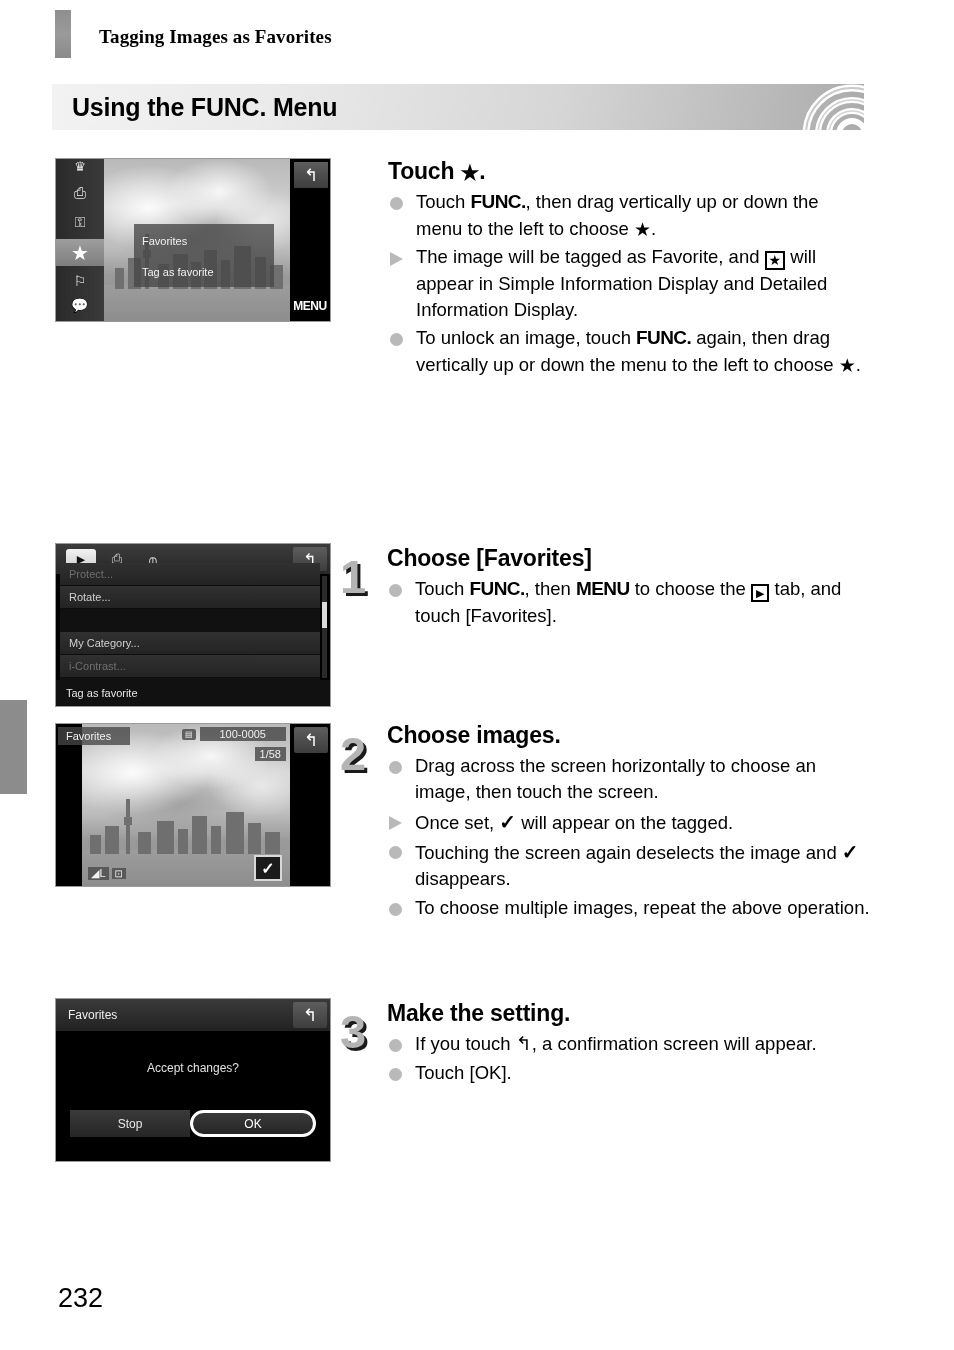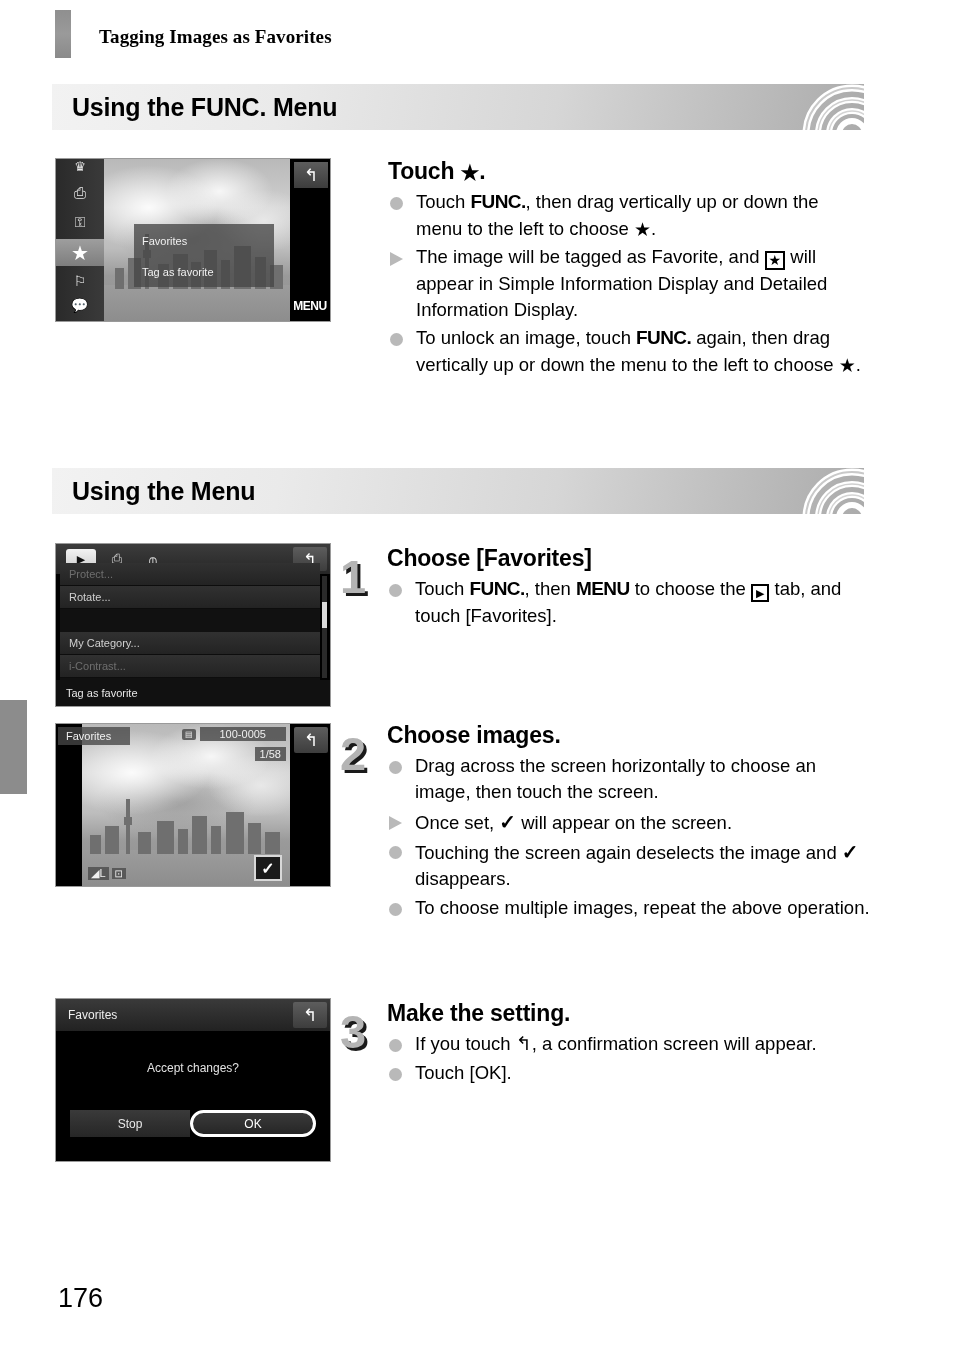--- a/index.html
+++ b/index.html
@@ -256,39 +256,20 @@
         <span class="mk tri"></span>
         <span>The image will be tagged as Favorite, and </span><span class="star-box">★</span><span> will appear in Simple Information Display and Detailed Information Display.</span>
       </li>
       <li>
         <span class="mk dot"></span>
         <span>To unlock an image, touch </span><span class="func-g">FUNC.</span><span> again, then drag vertically up or down the menu to the left to choose </span><span class="star-g">★</span><span>.</span>
       </li>
     </ul>
   </div>
 
-  <div class="sec" style="top:468px">
-    <div class="sec-title">Using the Menu</div>
-    <svg class="sec-arcs" viewBox="0 0 130 46">
-      <defs>
-          <clipPath id="cl2">
-            <rect x="0" y="0" width="130" height="46"></rect>
-          </clipPath>
-        </defs>
-      <g clip-path="url(#cl2)" fill="none">
-        <circle cx="118" cy="50" r="46" stroke="#ffffff" stroke-width="7"></circle>
-        <circle cx="118" cy="50" r="46" stroke="#c9c9c9" stroke-width="2"></circle>
-        <circle cx="118" cy="50" r="34" stroke="#ffffff" stroke-width="6"></circle>
-        <circle cx="118" cy="50" r="34" stroke="#cfcfcf" stroke-width="1.5"></circle>
-        <circle cx="118" cy="50" r="23" stroke="#ffffff" stroke-width="6"></circle>
-        <circle cx="118" cy="50" r="23" stroke="#d4d4d4" stroke-width="1.5"></circle>
-        <circle cx="118" cy="50" r="13" stroke="#ffffff" stroke-width="6"></circle>
-      </g>
-    </svg>
-  </div>
 
   <div class="shot s2">
     <div class="tabrow">
       <div class="tabicon active" style="left:10px">
         <span style="font-size:11px">▶</span>
       </div>
       <div class="tabicon" style="left:46px">
         <span style="font-size:13px">⎙</span>
       </div>
       <div class="tabicon" style="left:82px">
@@ -384,21 +365,21 @@
     <div class="step-num" style="left:0;top:8px">2</div>
     <div style="margin-left:47px">
       <div class="heading">Choose images.</div>
       <ul class="bullets">
         <li>
           <span class="mk dot"></span>
           <span>Drag across the screen horizontally to choose an image, then touch the screen.</span>
         </li>
         <li>
           <span class="mk tri"></span>
-          <span>Once set, </span><span class="check-g">✓</span><span> will appear on the screen.</span>
+          <span>Once set, </span><span class="check-g">✓</span><span> will appear on the tagged.</span>
         </li>
         <li>
           <span class="mk dot"></span>
           <span>Touching the screen again deselects the image and </span><span class="check-g">✓</span><span> disappears.</span>
         </li>
         <li>
           <span class="mk dot"></span>
           <span>To choose multiple images, repeat the above operation.</span>
         </li>
       </ul>
@@ -433,15 +414,15 @@
           <span>If you touch </span><span class="back-g">↰</span><span>, a confirmation screen will appear.</span>
         </li>
         <li>
           <span class="mk dot"></span>
           <span>Touch [OK].</span>
         </li>
       </ul>
     </div>
   </div>
 
-  <div class="pagenum">176</div>
+  <div class="pagenum">232</div>
 
 </div>
 
 </body></html>

